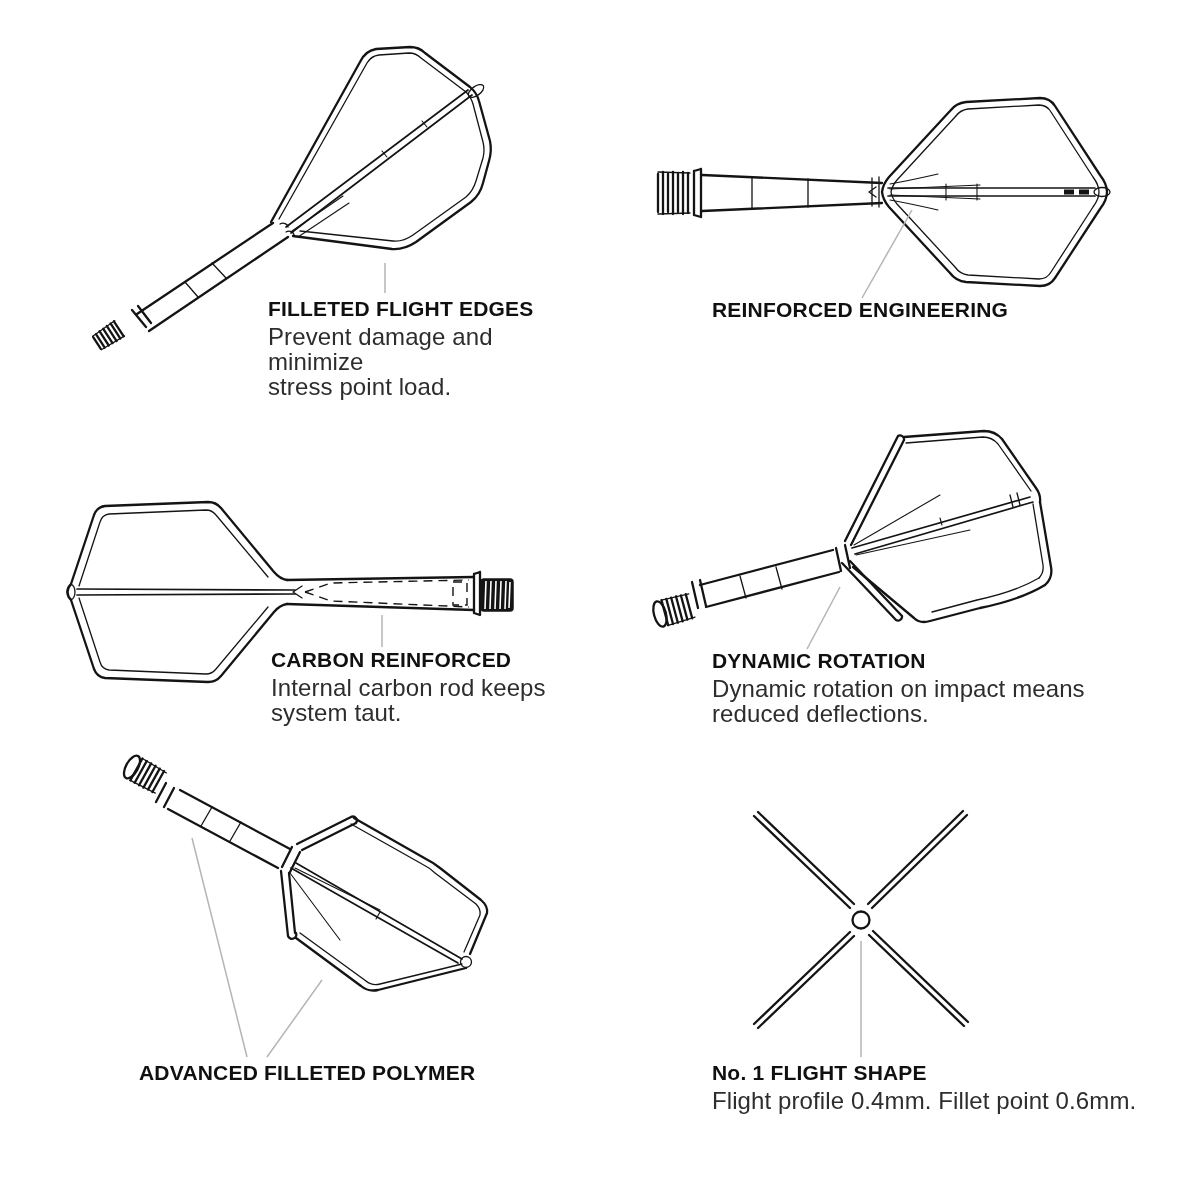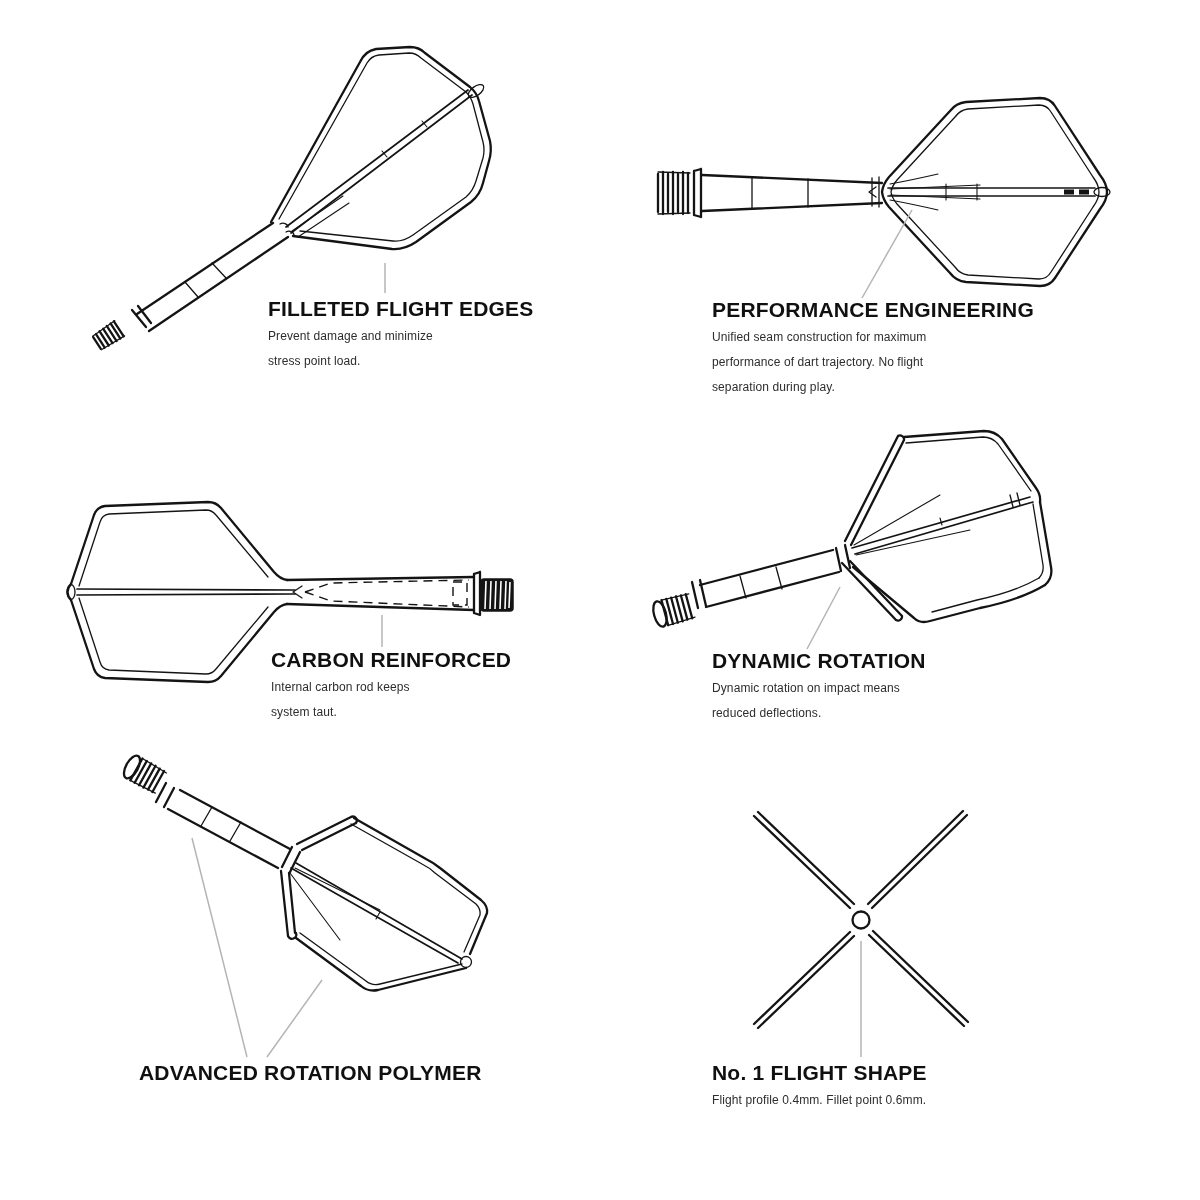--- a/index.html
+++ b/index.html
@@ -11,21 +11,21 @@
   .i{fill:none;stroke:#141414;stroke-width:1.3;stroke-linejoin:round;stroke-linecap:round;}
   .t{fill:none;stroke:#141414;stroke-width:1.7;stroke-linejoin:round;stroke-linecap:round;}
   .thin{fill:none;stroke:#141414;stroke-width:1.1;stroke-linecap:round;}
   .dash{fill:none;stroke:#141414;stroke-width:1.4;stroke-dasharray:9 6;stroke-linecap:butt;}
   .ridge{fill:none;stroke:#141414;stroke-width:2.3;stroke-linecap:round;}
   .leader{fill:none;stroke:#b5b5b5;stroke-width:1.5;}
   .groove{stroke:#ffffff;stroke-width:1.6;}
   .darkfill{fill:#141414;stroke:#141414;stroke-width:1.5;}
   .textblock{position:absolute;}
   .panel-title{font-size:21px;font-weight:700;color:#101010;letter-spacing:.2px;line-height:26px;}
-  .panel-body{font-size:12px;font-weight:400;color:#2d2d2d;line-height:25px;letter-spacing:.1px;
+  .panel-body{font-size:24px;font-weight:400;color:#2d2d2d;line-height:25px;letter-spacing:.1px;
               white-space:pre-line;margin-top:2px;}
 </style>
 </head>
 <body>
 
 <div class="canvas">
 
   <svg class="abs" style="left:85px;top:20px" width="440" height="335" viewBox="0 0 440 335">
     <g>
       <path class="o" d="M 186,202 L 275,42 Q 280,31 291,29 L 325,27 Q 334,27 340,33 L 385,67 Q 392,73 394,81 L 405,121 Q 407,131 404,141 L 398,163 Q 395,175 386,182 L 331,222 Q 319,230 307,229 L 208,216"></path>
@@ -186,40 +186,37 @@
     </g>
   </svg>
 
   <div class="textblock" style="left:268px;top:296px;width:310px">
     <div class="panel-title">FILLETED FLIGHT EDGES</div>
     <div class="panel-body">Prevent damage and minimize
 stress point load.</div>
   </div>
 
   <div class="textblock" style="left:712px;top:297px;width:430px">
-    <div class="panel-title">PERFORMANCE ENGINEERING</div>
-    <div class="panel-body">Unified seam construction for maximum
-performance of dart trajectory. No flight
-separation during play.</div>
+    <div class="panel-title">REINFORCED ENGINEERING</div>
   </div>
 
   <div class="textblock" style="left:271px;top:647px;width:310px">
     <div class="panel-title">CARBON REINFORCED</div>
     <div class="panel-body">Internal carbon rod keeps
 system taut.</div>
   </div>
 
   <div class="textblock" style="left:712px;top:648px;width:430px">
     <div class="panel-title">DYNAMIC ROTATION</div>
     <div class="panel-body">Dynamic rotation on impact means
 reduced deflections.</div>
   </div>
 
   <div class="textblock" style="left:139px;top:1060px;width:470px">
-    <div class="panel-title">ADVANCED ROTATION POLYMER</div>
+    <div class="panel-title">ADVANCED FILLETED POLYMER</div>
   </div>
 
   <div class="textblock" style="left:712px;top:1060px;width:470px">
     <div class="panel-title">No. 1 FLIGHT SHAPE</div>
     <div class="panel-body">Flight profile 0.4mm. Fillet point 0.6mm.</div>
   </div>
 
 </div>
 
 </body></html>

